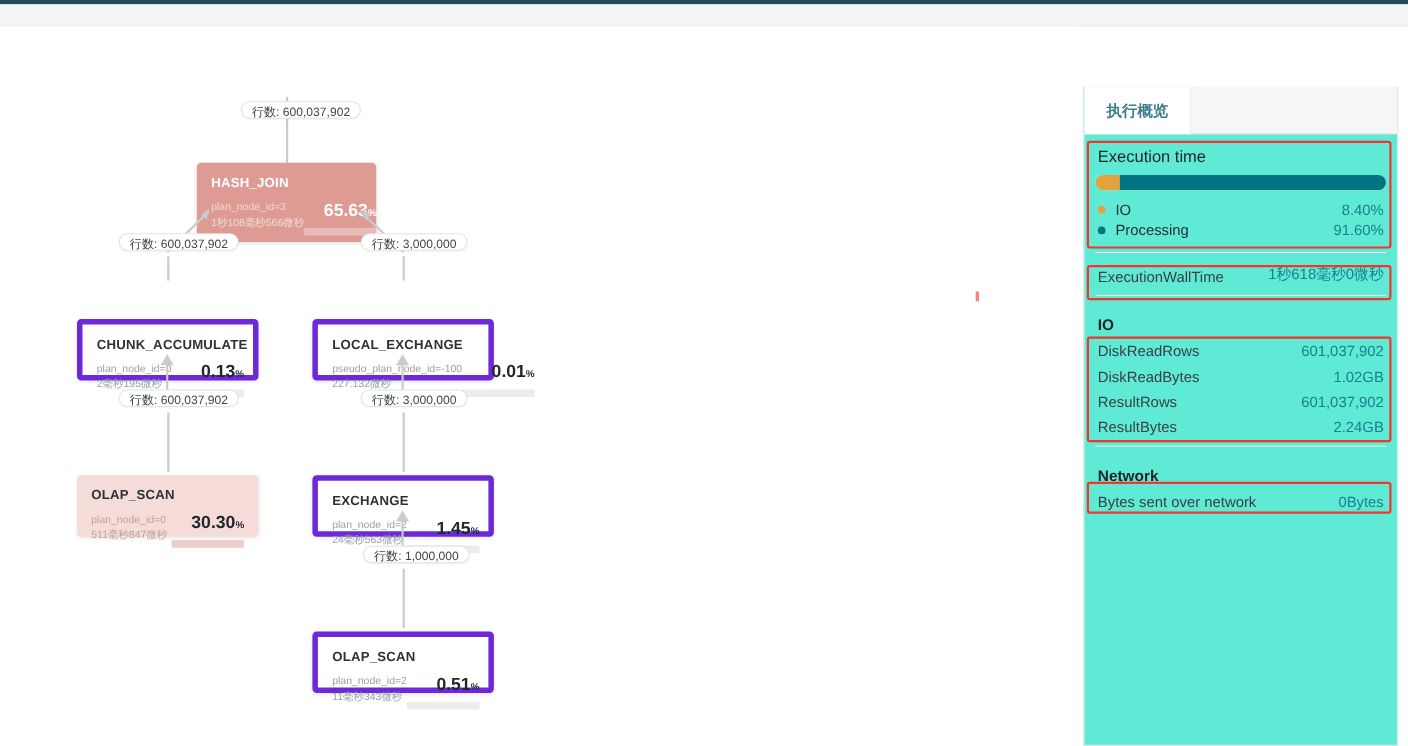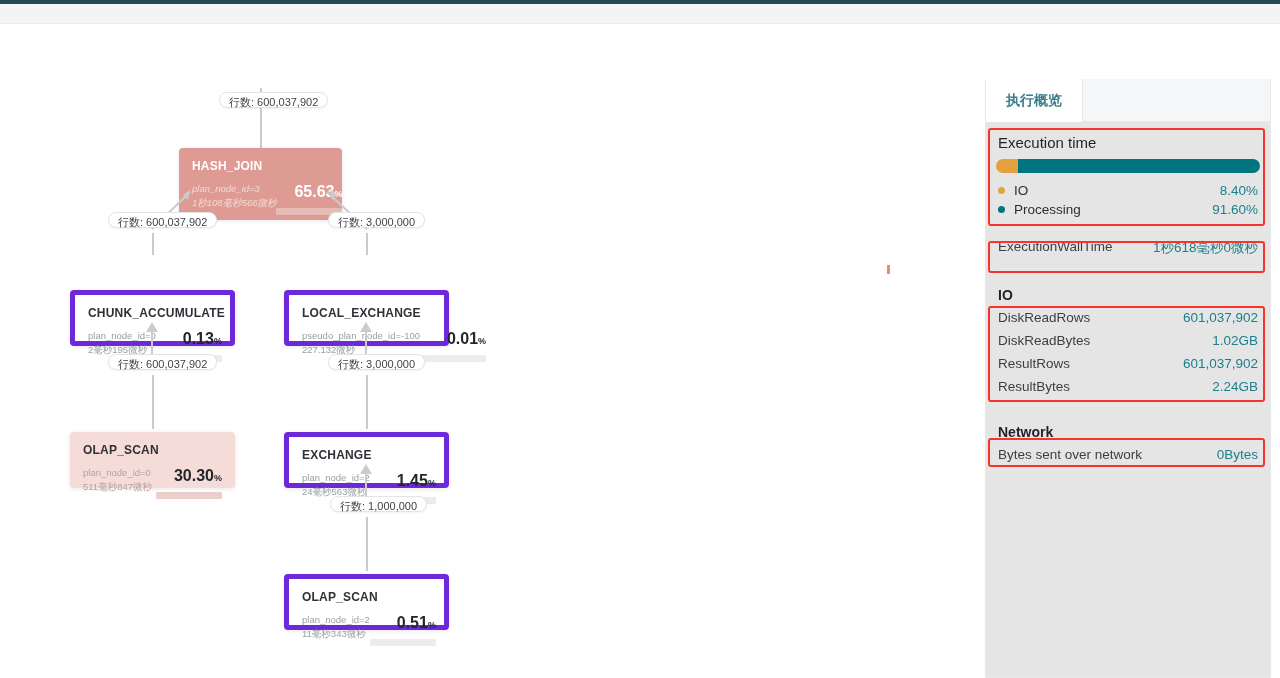--- a/index.html
+++ b/index.html
@@ -55,37 +55,37 @@
   .node.salmon{ background: #dd9b94; }
 
   .node-title {
     font-size: 12px; font-weight: bold; letter-spacing: .2px;
     color: #2e3236; margin-bottom: 9px;
   }
   .node.salmon .node-title { color: #ffffff; }
 
   .node-body { display: flex; align-items: flex-start; justify-content: space-between; }
   .node-meta { font-size: 9.5px; line-height: 14px; color: #9aa0a4; white-space: nowrap; }
-  .node.salmon .node-meta { color: #f4d9d5; font-style: italic; }
+  .node.salmon .node-meta { color: #f4d9d5; }
   .node.pink .node-meta { color: #b9a19e; }
 
   .node-right { text-align: right; padding-top: 1px; }
   .node-pct { font-size: 16px; font-weight: bold; color: #23272b; line-height: 17px; white-space: nowrap; }
   .node-pct .unit { font-size: 9px; font-weight: bold; }
   .node.salmon .node-pct { color: #ffffff; }
   .node-bar { margin-top: 5px; height: 7px; width: 66px; background: #ececec; border-radius: 1px; margin-left: auto; }
   .node.salmon .node-bar { background: #e7bcb7; }
   .node.pink .node-bar { background: #eccfcb; }
 
   .stray-mark { position: absolute; width: 3px; height: 9px; background: #f5837a; }
 
   
   .panel {
     position: absolute; left: 985px; top: 79px; width: 286px; height: 599px;
-    background: #e5e5e5;
+    background: #5eead4;
     border: 1px solid #e6e8ea;
     border-top: none;
   }
   .tabstrip {
     display: flex; height: 43px; background: #f4f6f8;
     border-bottom: 1px solid #e6e8ea;
   }
   .tab {
     padding: 0 20px; height: 43px; line-height: 43px;
     font-size: 14px; color: #3d7f8c; font-weight: bold;
@@ -113,21 +113,21 @@
 
   .legend-row {
     display: flex; align-items: center; font-size: 13.5px;
     padding: 2px 12px; height: 19px;
   }
   .legend-dot { width: 7px; height: 7px; border-radius: 50%; margin-right: 9px; flex: none; }
   .legend-name { color: #2b2f33; flex: 1; }
   .legend-val { color: #1b7f8c; margin-left: 32px; }
 
   .kv-row {
-    display: flex; align-items: flex-start; justify-content: space-between;
+    display: flex; align-items: flex-end; justify-content: space-between;
     font-size: 13.5px; padding: 3px 12px; height: 23px;
   }
   .kv-key { color: #3a3f43; }
   .kv-val { color: #1b7f8c; }
 
   .divider { height: 1px; background: #ececec; margin: 6px 10px; }
 </style>
 </head>
 <body>
 

